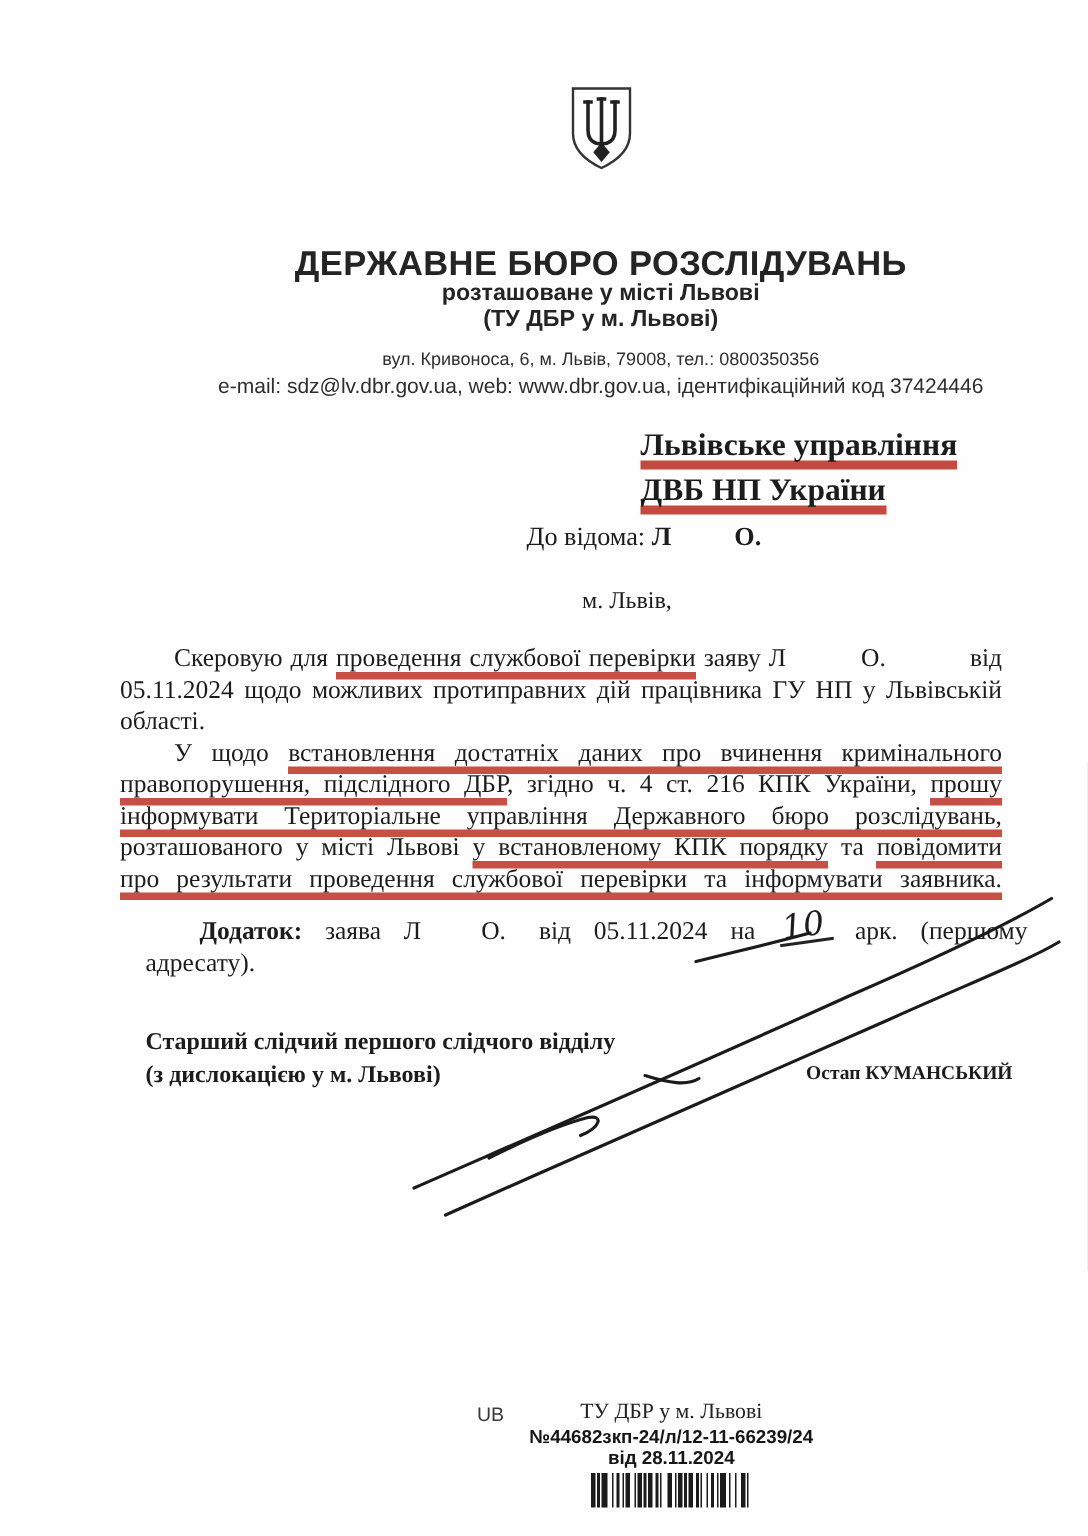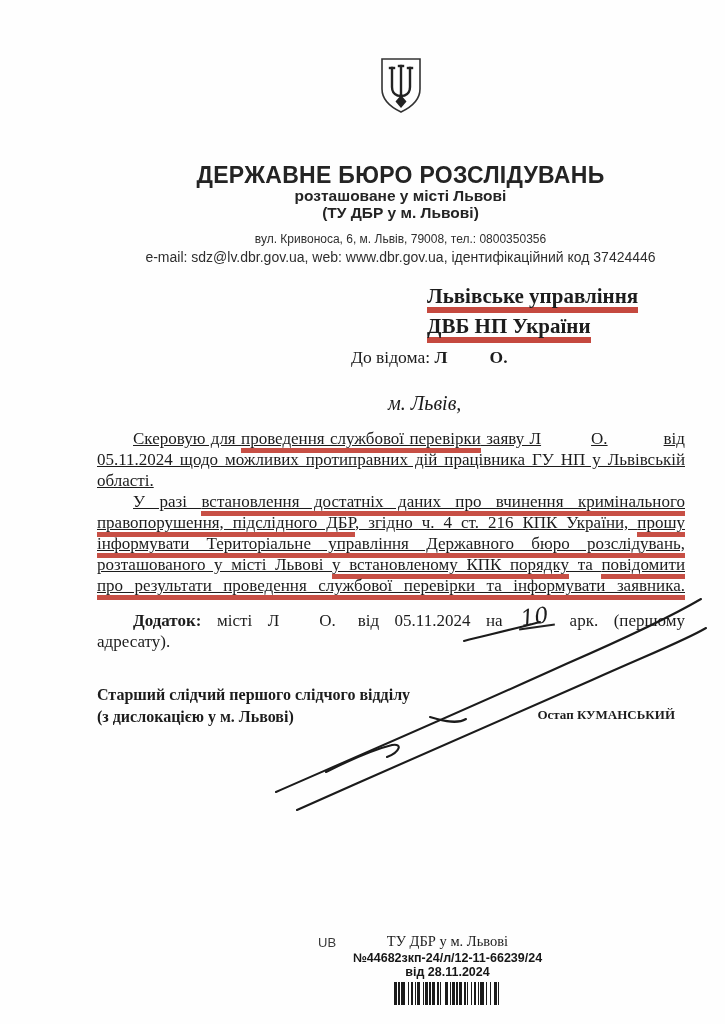--- a/index.html
+++ b/index.html
@@ -16,23 +16,23 @@
   .org-title{font-size:23px;font-weight:bold;letter-spacing:.3px;line-height:24px;margin-top:48px;}
   .org-sub{font-size:15.5px;font-weight:bold;line-height:17px;}
   .org-sub.first{margin-top:9px;}
   .addr{font-size:12px;margin-top:10px;line-height:16px;color:#2e2e2e;}
   .contact{font-size:14px;margin-top:2px;line-height:16px;color:#2e2e2e;}
   
   .addressee{position:absolute;left:427px;top:286px;font-weight:bold;font-size:21px;line-height:20px;}
   .addressee .u-red{display:inline-block;border-bottom:6px solid rgba(189,48,36,.88);padding-bottom:1px;margin-bottom:3px;}
   .attention{position:absolute;left:351px;top:347px;font-size:17.5px;}
   .attention .b{font-weight:bold;}
-  .place{position:absolute;left:388px;top:392px;font-size:20px;font-style:italic;}
+  .place{position:absolute;left:388px;top:392px;font-size:16px;}
   
-  .bodytext{position:absolute;left:97px;top:428px;width:588px;font-size:17px;text-decoration:underline;}
+  .bodytext{position:absolute;left:80px;top:428px;width:588px;font-size:17px;}
   .line{height:21px;line-height:21px;white-space:nowrap;}
   .line.j{text-align:justify;text-align-last:justify;white-space:normal;}
   .addendum{position:absolute;left:97px;top:610px;width:588px;font-size:17px;}
   .b{font-weight:bold;}
   .red{border-bottom:5px solid rgba(189,48,36,.85);padding-bottom:0;}
   .gap{display:inline-block;height:2px;}
   .hand{font-family:"DejaVu Serif",serif;font-style:italic;font-size:22px;
         display:inline-block;transform:rotate(-8deg) translateY(-2px);
         border-bottom:2px solid #222;padding:0 5px 0 3px;line-height:18px;}
   
@@ -83,29 +83,29 @@
   </div>
 
   <div class="attention"><span class="">До відома: </span><span class="b">Л</span><span class="gap" style="width: 42px;"></span><span class="b">О.</span></div>
 
   <div class="place">м. Львів,</div>
 
   <div class="bodytext">
       <div class="line j"><span class="gap" style="width: 36px;"></span><span class="">Скеровую для </span><span class="red">проведення службової перевірки</span><span class=""> заяву Л</span><span class="gap" style="width: 50px;"></span><span class="">О.</span><span class="gap" style="width: 56px;"></span><span class="">від</span></div>
       <div class="line j"><span class="">05.11.2024 щодо можливих протиправних дій працівника ГУ НП у Львівській</span></div>
       <div class="line"><span class="">області.</span></div>
-      <div class="line j"><span class="gap" style="width: 36px;"></span><span class="">У разі </span><span class="red">встановлення достатніх даних про вчинення кримінального</span></div>
+      <div class="line j"><span class="gap" style="width: 36px;"></span><span class="">У щодо </span><span class="red">встановлення достатніх даних про вчинення кримінального</span></div>
       <div class="line j"><span class="red">правопорушення, підслідного ДБР</span><span class="">, згідно ч. 4 ст. 216 КПК України, </span><span class="red">прошу</span></div>
       <div class="line j"><span class="red">інформувати Територіальне управління Державного бюро розслідувань,</span></div>
       <div class="line j"><span class="">розташованого у місті Львові </span><span class="red">у встановленому КПК порядку</span><span class=""> та </span><span class="red">повідомити</span></div>
       <div class="line j"><span class="red">про результати проведення службової перевірки та інформувати заявника.</span></div>
     </div>
 
   <div class="addendum">
-      <div class="line j"><span class="gap" style="width: 36px;"></span><span class="b">Додаток:</span><span class=""> місті Л</span><span class="gap" style="width: 40px;"></span><span class="">О.</span><span class="gap" style="width: 22px;"></span><span class="">від 05.11.2024 на </span><span class="hand">10</span><span class=""> арк. (першому</span></div>
+      <div class="line j"><span class="gap" style="width: 36px;"></span><span class="b">Додаток:</span><span class=""> заява Л</span><span class="gap" style="width: 40px;"></span><span class="">О.</span><span class="gap" style="width: 22px;"></span><span class="">від 05.11.2024 на </span><span class="hand">10</span><span class=""> арк. (першому</span></div>
       <div class="line"><span class="">адресату).</span></div>
     </div>
 
   <div class="sigrow">
     <div class="sig-pos">
       <div>Старший слідчий першого слідчого відділу</div>
       <div>(з дислокацією у м. Львові)</div>
     </div>
     <div class="sig-name">Остап КУМАНСЬКИЙ</div>
   </div>

